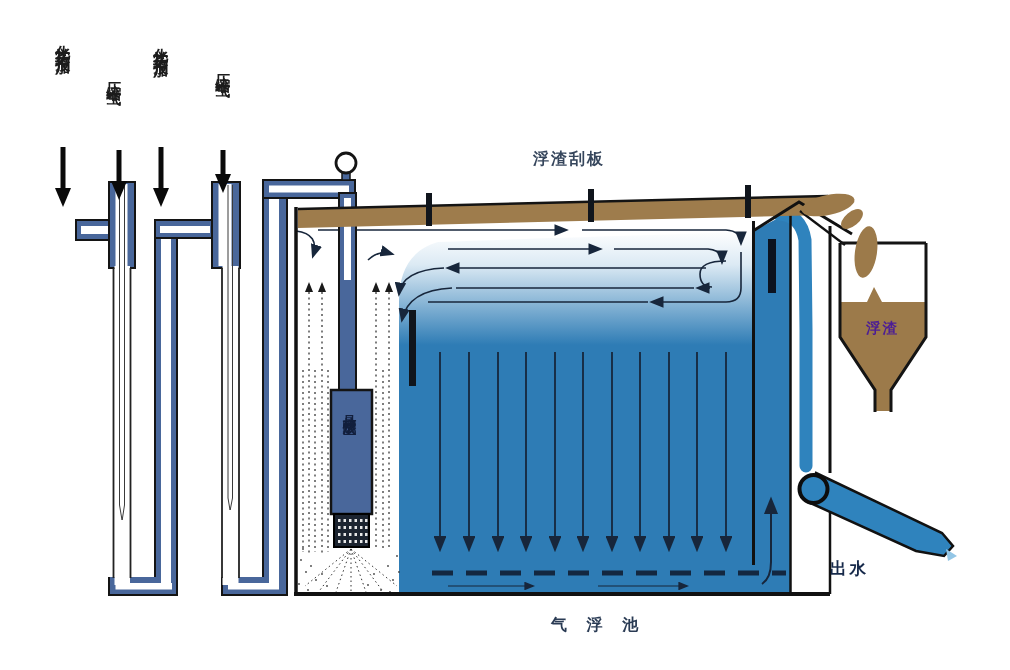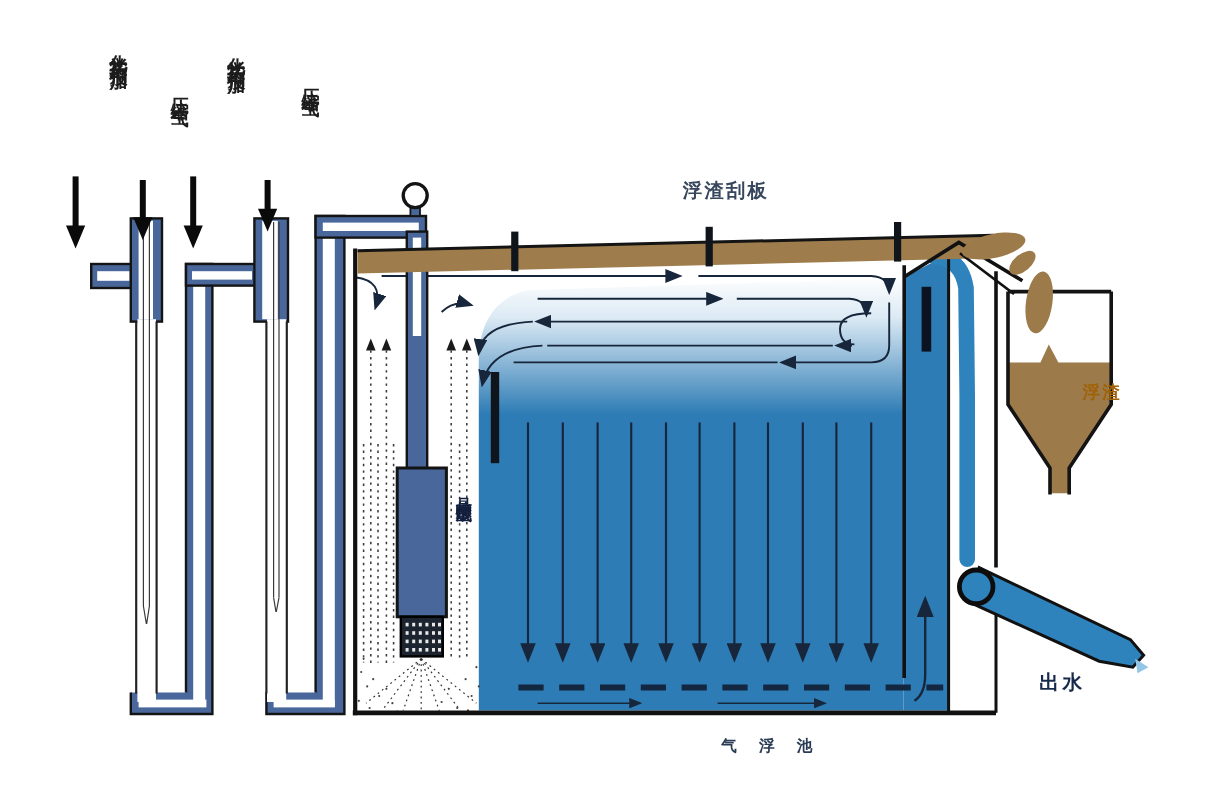--- a/index.html
+++ b/index.html
@@ -1,28 +1,28 @@
 <!DOCTYPE html>
 <html style="--water-blue: #2e7cb5; --pipe-steel-blue: #49679b; --scum-brown: #9e7c4c; --stream-blue: #2f83bd; --outline: #141414; --arrow-dark: #17263b;"><head>
 <meta charset="utf-8">
 <style>
   html,body{margin:0;padding:0;background:#ffffff;}
   #stage{position:relative;width:1010px;height:670px;background:#ffffff;overflow:hidden;
          font-family:"DejaVu Sans","Liberation Sans",sans-serif;}
   #stage svg{position:absolute;left:0;top:0;}
-  .lbl{position:absolute;color:#1c1c1c;line-height:1.12;white-space:nowrap;margin-left:36px;}
+  .lbl{position:absolute;color:#1c1c1c;line-height:1.12;white-space:nowrap;}
   .vert{writing-mode:vertical-rl;text-orientation:upright;letter-spacing:3px;font-size:15px;font-weight:600;}
   .pp{fill:var(--pipe-steel-blue,#49679b);}
   .outl{stroke:var(--outline,#141414);}
   .flowline{stroke:var(--arrow-dark,#17263b);fill:none;}
   .dots{stroke:#3a3a3a;fill:none;stroke-dasharray:2 3.5;stroke-width:1.3;}
   #lbl-scraper{left:533px;top:150px;font-size:16px;letter-spacing:2px;color:#36465c;font-weight:600;}
-  #lbl-scum{left:866px;top:320px;font-size:14.5px;letter-spacing:2px;color:#a16207;font-weight:700;}
+  #lbl-scum{left:866px;top:320px;font-size:14.5px;letter-spacing:2px;color:#4c1d95;font-weight:700;}
   #lbl-outlet{left:830px;top:560px;font-size:16.5px;letter-spacing:3px;color:#16294a;font-weight:700;}
-  #lbl-caption{left:565px;top:616px;font-size:13px;letter-spacing:7px;color:#2a3b54;font-weight:600;}
+  #lbl-caption{left:551px;top:616px;font-size:16px;letter-spacing:7px;color:#2a3b54;font-weight:600;}
   #lbl-column{left:342px;top:404px;font-size:13.5px;letter-spacing:2px;color:#121f3d;font-weight:700;}
   #lbl-chem1{left:54px;top:33px;}
   #lbl-air1{left:105px;top:70px;}
   #lbl-chem2{left:152px;top:36px;}
   #lbl-air2{left:214px;top:62px;}
 </style>
 </head>
 <body>
 
 <div id="stage">

